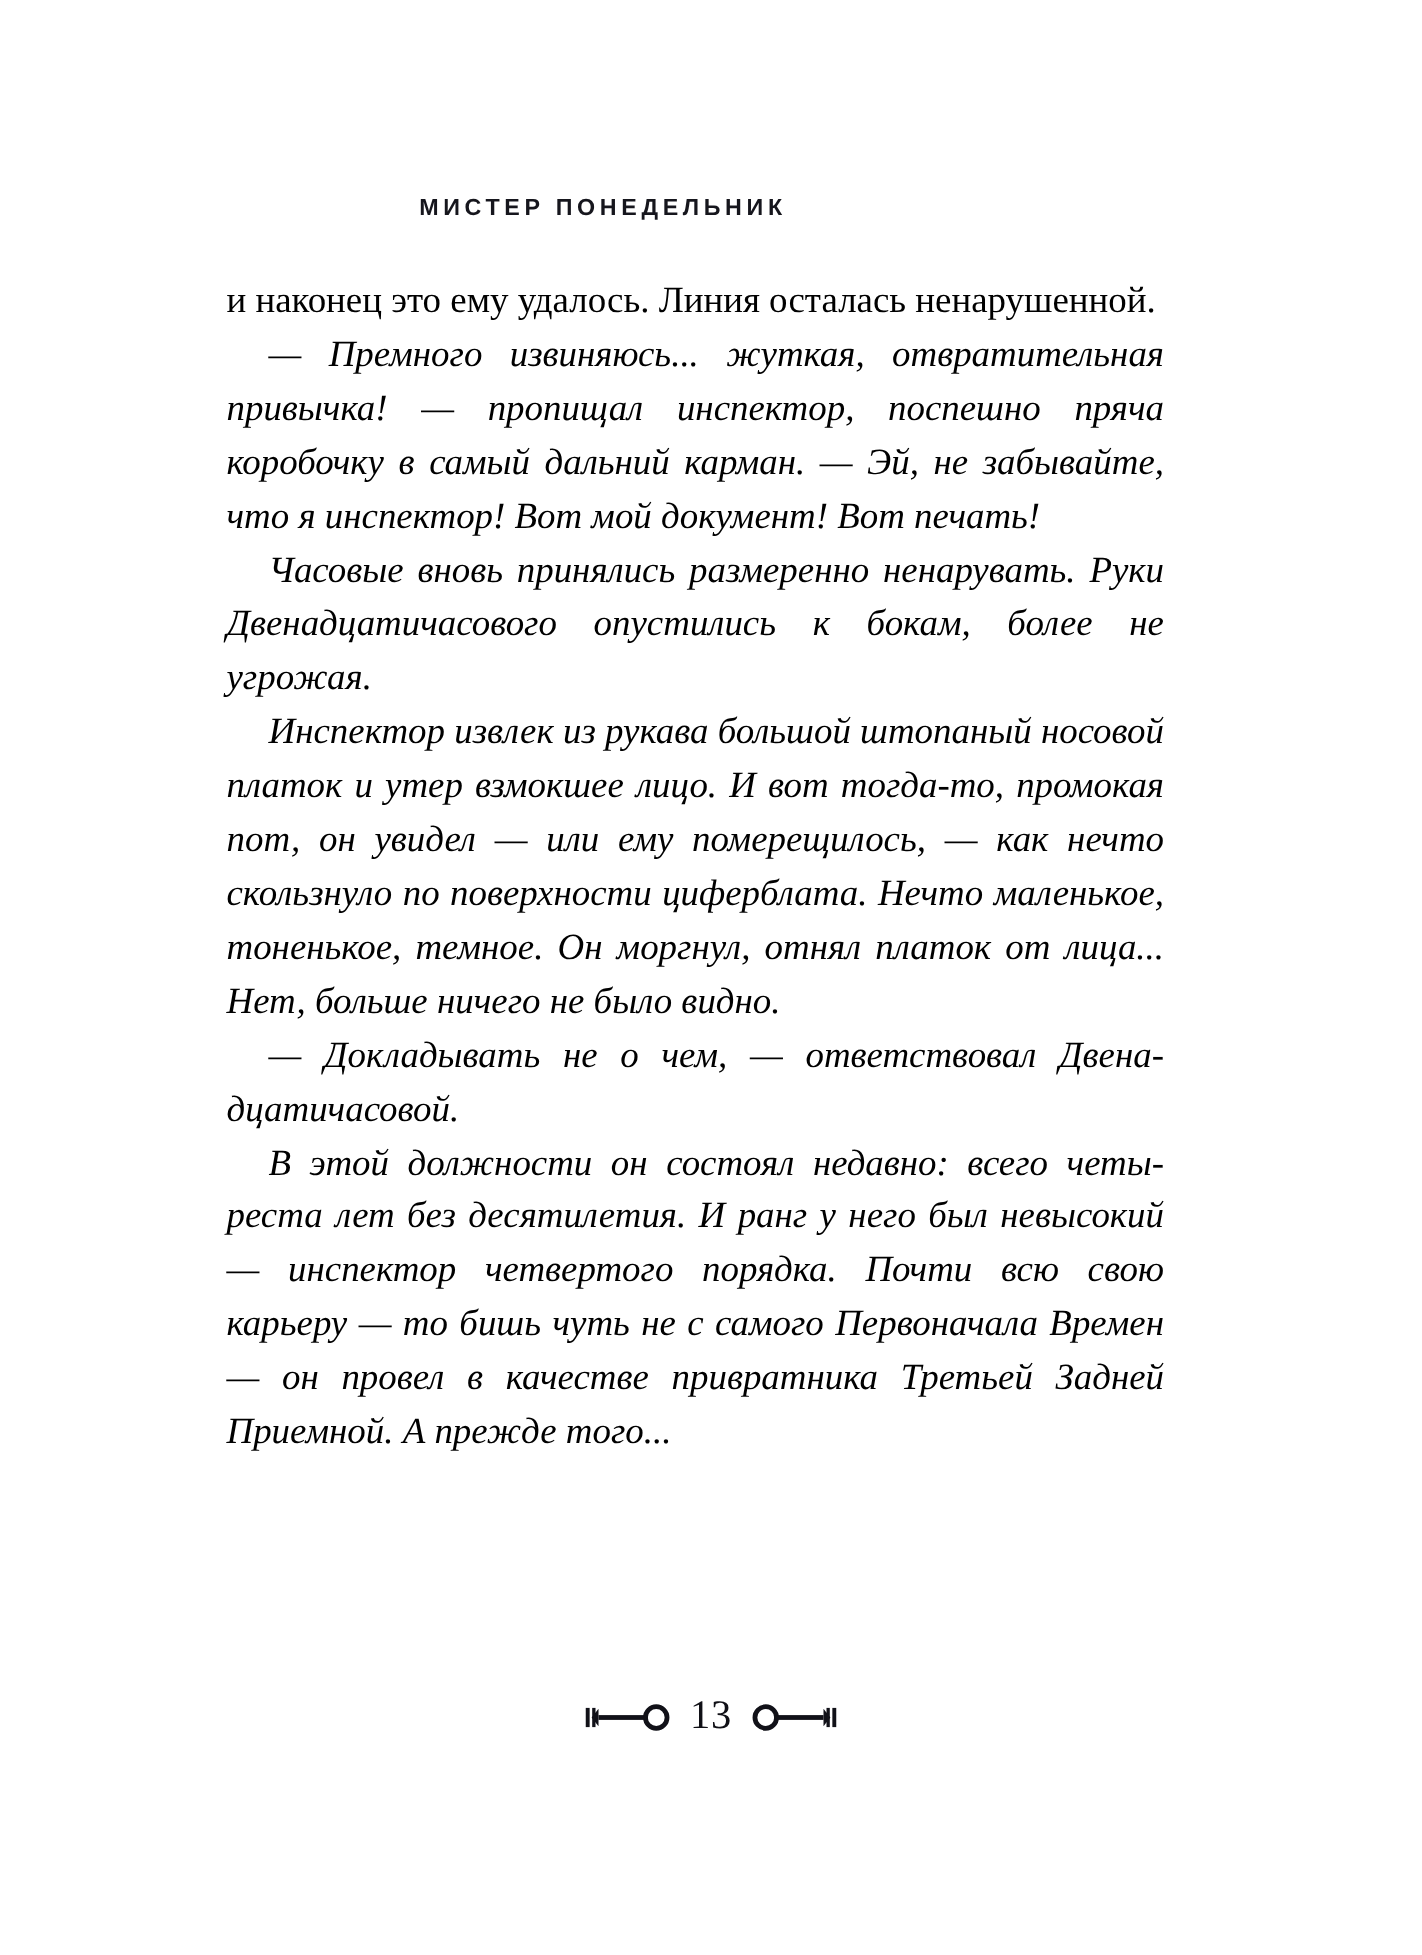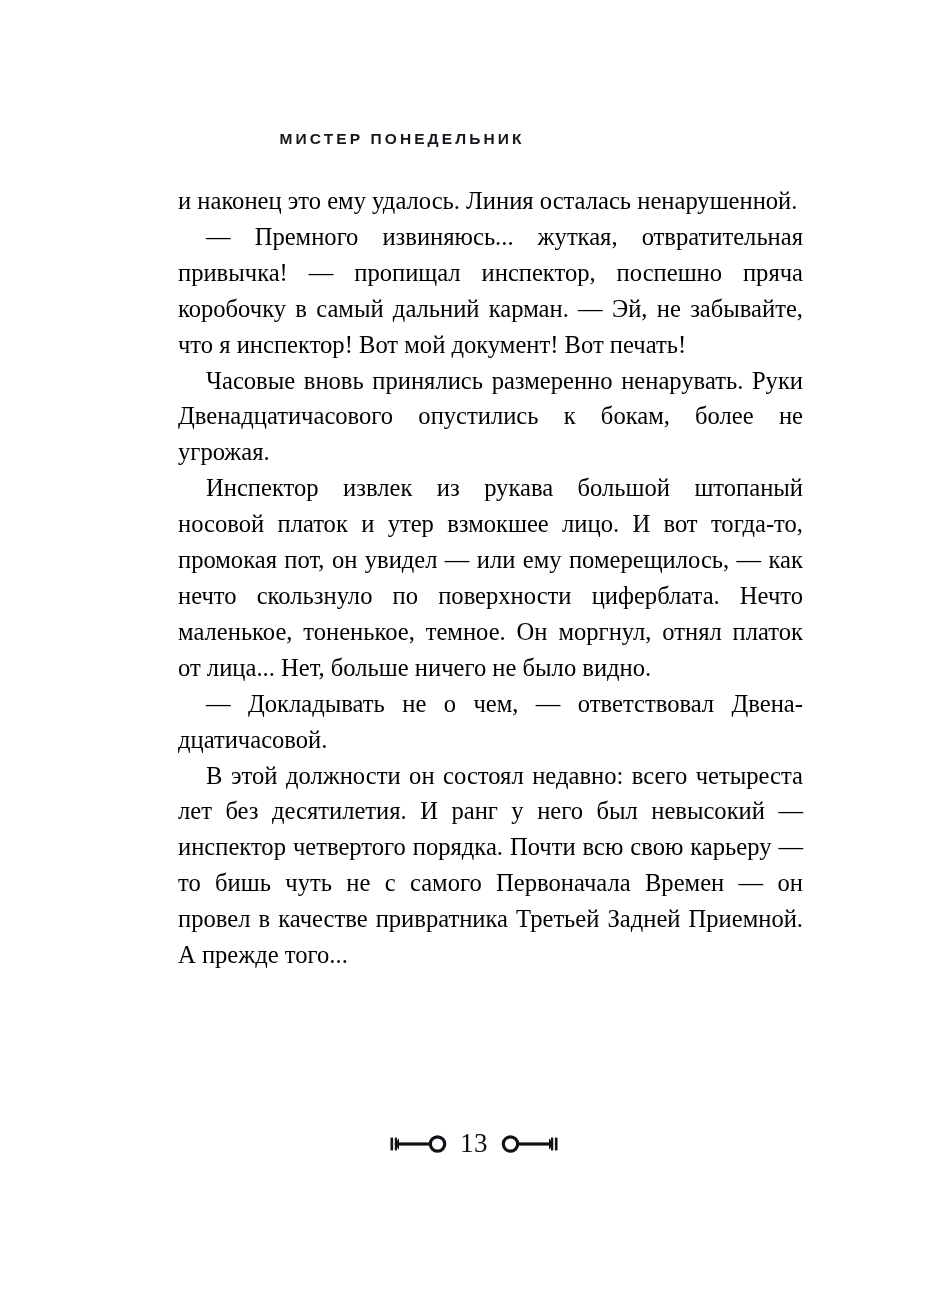--- a/index.html
+++ b/index.html
@@ -32,54 +32,55 @@
     letter-spacing: 3.1px;
     color: #16161d;
     text-transform: uppercase;
     white-space: nowrap;
   }
 
   
   .text-column {
     position: absolute;
     top: 183px;
-    left: 178px;
+    left: 151px;
     width: 625px;
     font-family: "Liberation Serif", "DejaVu Serif", serif;
     font-size: 24.6px;
     line-height: 35.9px;
     color: #000000;
     text-align: justify;
     text-justify: inter-word;
     hyphens: manual;
     -webkit-hyphens: manual;
   }
 
   .text-column p {
     margin: 0;
     text-indent: 0;
   }
 
   .text-column p.indent {
     text-indent: 28px;
+    font-style: italic;
   }
 
   
   .text-column p {
     text-align-last: left;
   }
 
   
   .folio {
     position: absolute;
     left: 0;
     top: 1131px;
     width: 948px;
     display: flex;
-    align-items: flex-start;
+    align-items: flex-end;
     justify-content: center;
     gap: 0px;
   }
 
   .folio-ornament {
     display: block;
     line-height: 0;
   }
 
   .folio-number {

